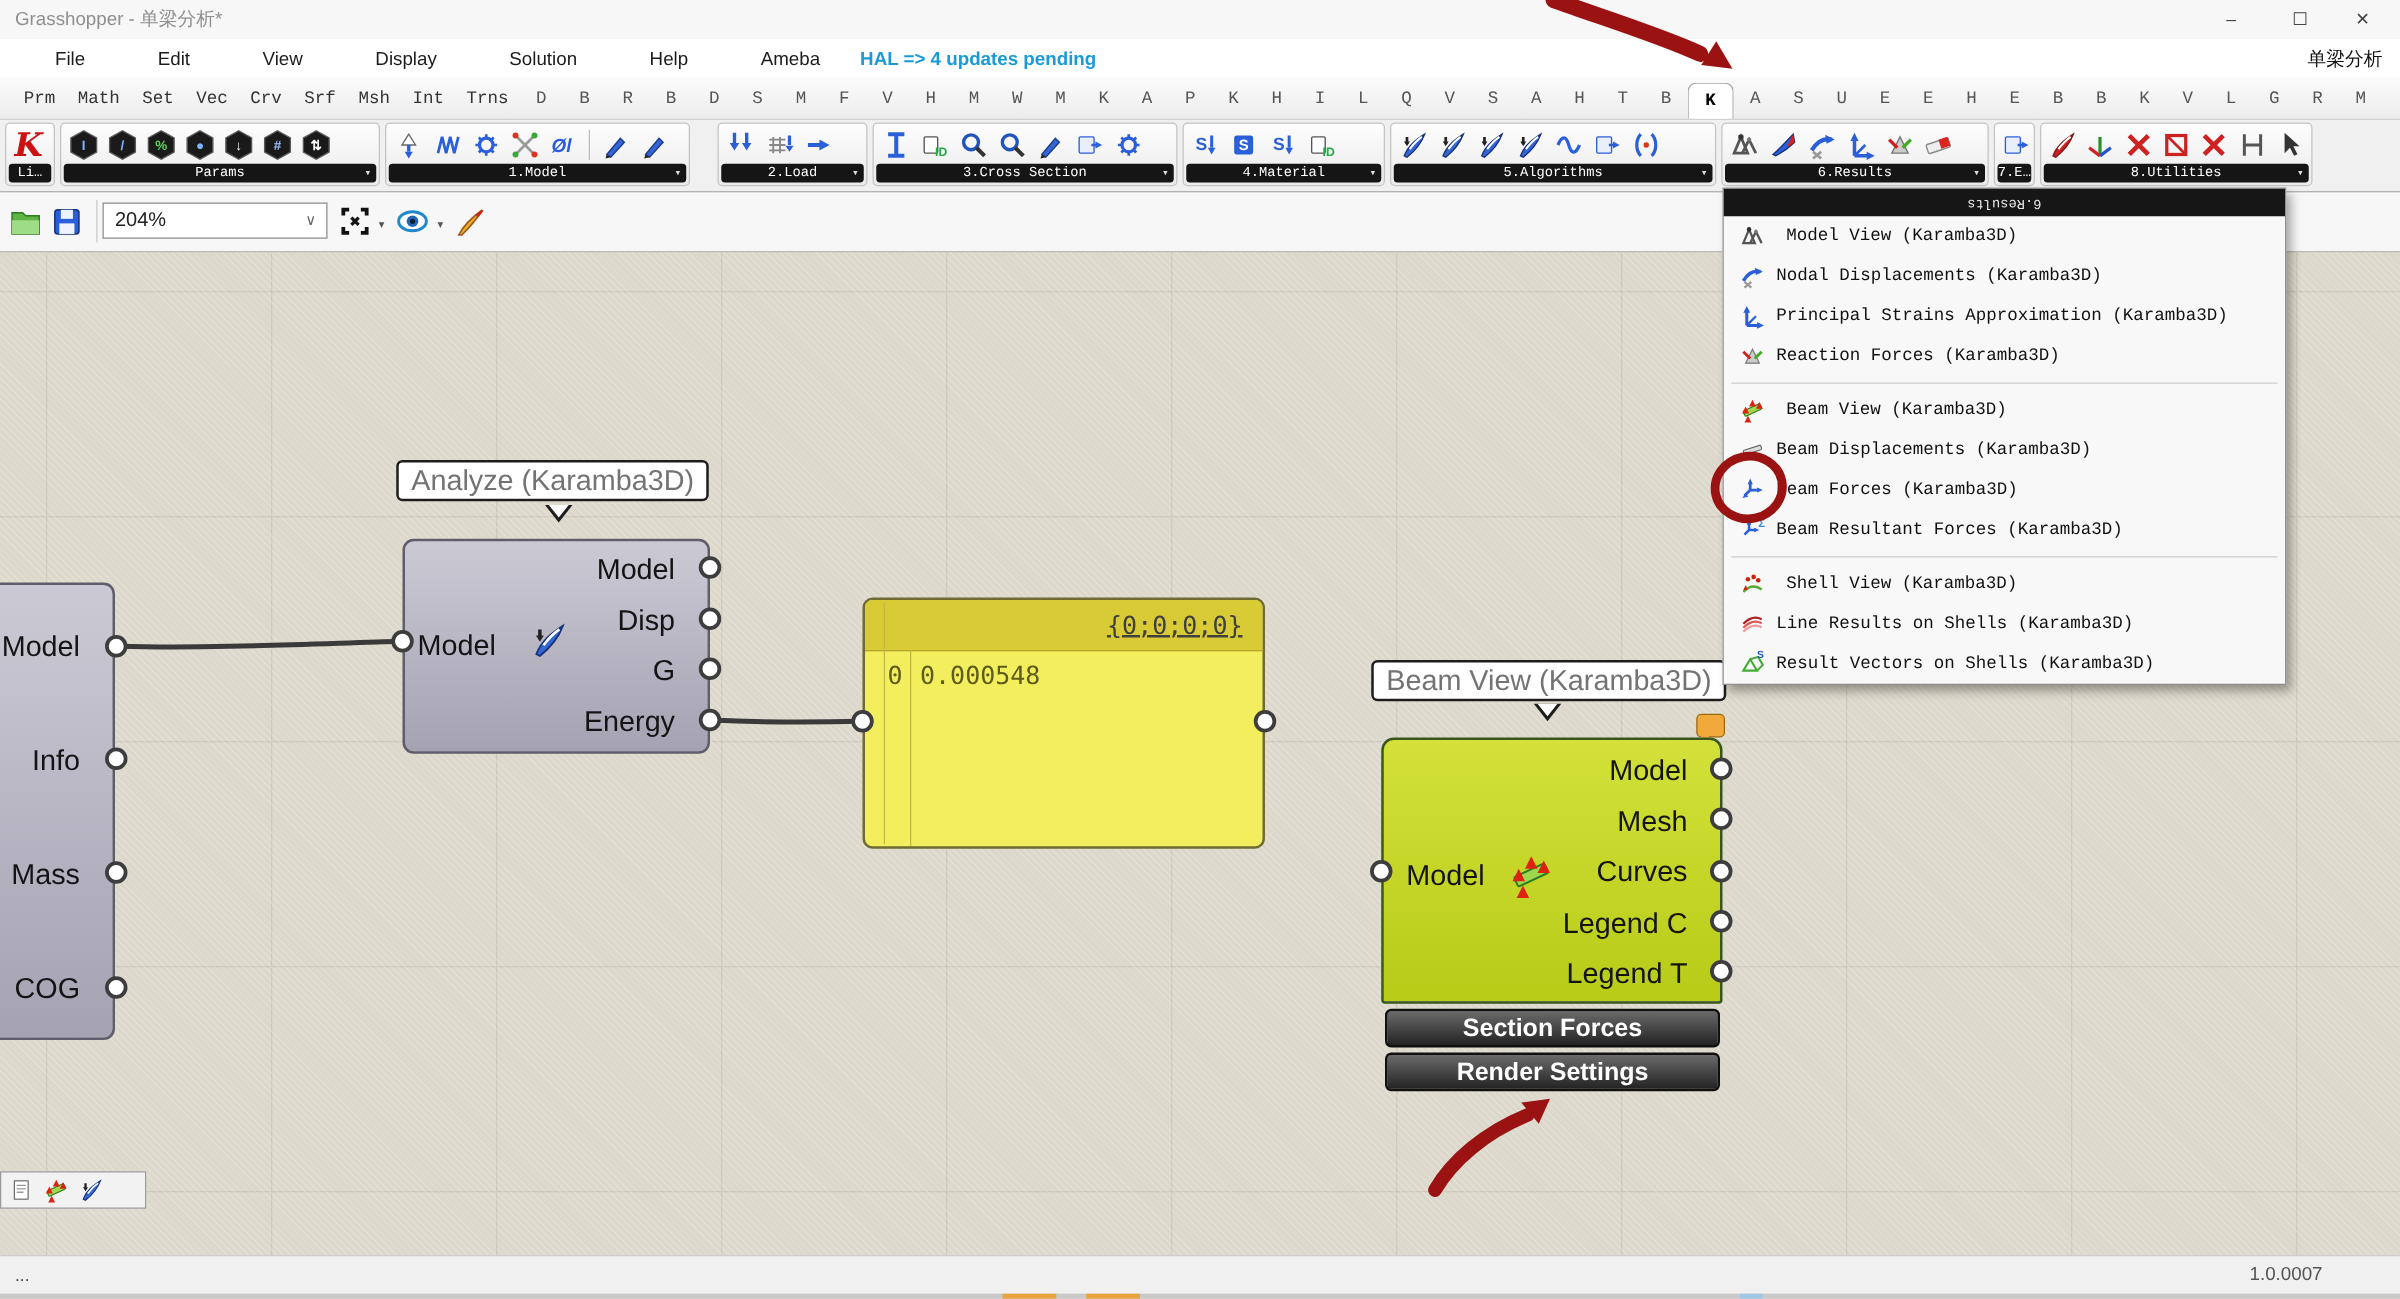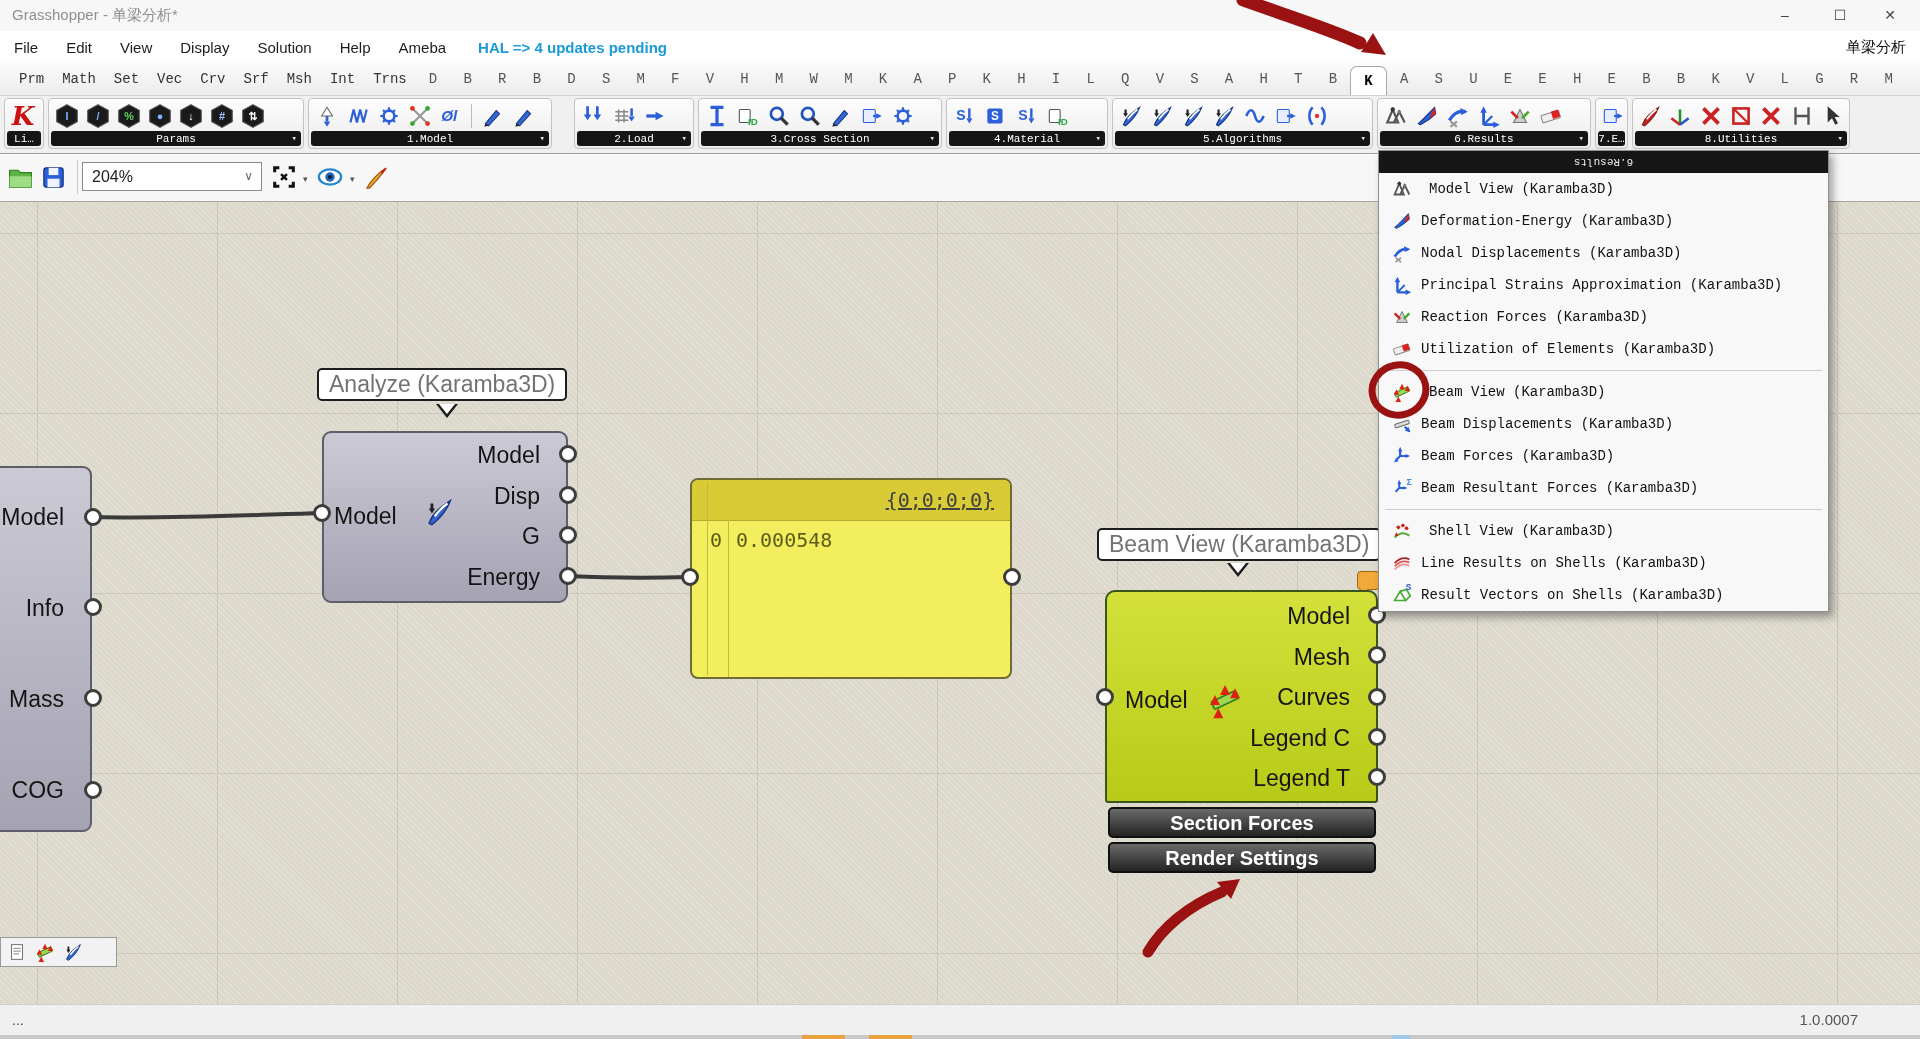--- a/index.html
+++ b/index.html
@@ -5,21 +5,21 @@
   html,body{margin:0;padding:0;}
   body{width:1920px;height:1039px;position:relative;overflow:hidden;
        font-family:"Liberation Sans",sans-serif;background:#dcd8cb;}
   
   #titlebar{position:absolute;left:0;top:0;width:1920px;height:31px;background:#f7f7f7;}
   #title-text{position:absolute;left:12px;top:6px;font-size:15px;color:#8f8f8f;}
   .win-btn{position:absolute;top:0;width:50px;height:30px;text-align:center;line-height:30px;
            font-size:14px;color:#444;}
   
   #menubar{position:absolute;left:0;top:31px;width:1920px;height:32px;background:#ffffff;display:flex;align-items:center;}
-  .menu-item{padding:0 14px;font-size:15px;color:#1c1c1c;}
+  .menu-item{padding:0 14px;font-size:15px;color:#1c1c1c;margin-left:30px;}
   #hal-note{padding:0 18px;font-size:15px;font-weight:bold;color:#1a9ad6;}
   #menubar-right{position:absolute;right:14px;top:7px;font-size:15px;color:#111;}
   
   #tabstrip{position:absolute;left:0;top:63px;width:1920px;height:33px;
             background:linear-gradient(#fbfbfb,#ececec);border-bottom:1px solid #d2d2d2;
             display:flex;align-items:stretch;padding:0 14px 0 10px;box-sizing:border-box;
             font-family:"Liberation Mono",monospace;}
   .tab-named{padding:0 9px;font-size:14px;color:#333;display:flex;align-items:center;}
   .tab-letter{flex:1 1 0;font-size:14px;color:#555;display:flex;align-items:center;justify-content:center;}
   .tab-letter.selected{background:#fff;border:1px solid #a8a8a8;border-bottom:none;
@@ -766,29 +766,20 @@
             <path d="M4 18 L9 6 L14 18 Z M10 18 L15 8 L20 18" fill="none" stroke="#555" stroke-width="2"></path>
             <circle cx="9" cy="6" r="2" fill="#333"></circle>
             <circle cx="15" cy="8" r="1.6" fill="#777"></circle>
           </svg>
         </span>
         <span class="menu-text" style="margin-left: 12px;">Model View (Karamba3D)</span>
       </div>
       <div class="menu-item-row">
         <span class="menu-icon">
           <svg width="22" height="22" viewBox="0 0 24 24">
-            <path d="M4 19 C9 15 14 9 19 4 L20 10 C16 14 10 18 6 20 Z" fill="#2b5fd9" stroke="#13337f"></path>
-            <path d="M19 4 L20 10 L14 14 Z" fill="#dd2211"></path>
-          </svg>
-        </span>
-        <span class="menu-text">Deformation-Energy (Karamba3D)</span>
-      </div>
-      <div class="menu-item-row">
-        <span class="menu-icon">
-          <svg width="22" height="22" viewBox="0 0 24 24">
             <path d="M4 16 Q10 6 19 8" stroke="#2b5fd9" stroke-width="3" fill="none"></path>
             <polygon points="21,8 14,4.5 15,11" fill="#2b5fd9"></polygon>
             <path d="M5 17 L11 22 M11 17 L5 22" stroke="#999" stroke-width="2"></path>
           </svg>
         </span>
         <span class="menu-text">Nodal Displacements (Karamba3D)</span>
       </div>
       <div class="menu-item-row">
         <span class="menu-icon">
           <svg width="22" height="22" viewBox="0 0 24 24">
@@ -802,29 +793,20 @@
       </div>
       <div class="menu-item-row">
         <span class="menu-icon">
           <svg width="22" height="22" viewBox="0 0 24 24">
             <polygon points="12,6 6,18 18,18" fill="#ccc" stroke="#777"></polygon>
             <path d="M4 8 L10 14" stroke="#cc2222" stroke-width="2.5"></path>
             <path d="M20 8 L14 14" stroke="#44aa22" stroke-width="2.5"></path>
           </svg>
         </span>
         <span class="menu-text">Reaction Forces (Karamba3D)</span>
-      </div>
-      <div class="menu-item-row">
-        <span class="menu-icon">
-          <svg width="22" height="22" viewBox="0 0 24 24">
-            <rect x="3" y="9" width="17" height="7" rx="1" transform="rotate(-18 12 12)" fill="#eee" stroke="#888"></rect>
-            <rect x="13" y="8.2" width="7" height="7" transform="rotate(-18 12 12)" fill="#dd2222"></rect>
-          </svg>
-        </span>
-        <span class="menu-text">Utilization of Elements (Karamba3D)</span>
       </div>
       <div class="menu-sep">
         <div></div>
       </div>
       <div class="menu-item-row">
         <span class="menu-icon">
           <svg width="22" height="22" viewBox="0 0 24 24">
             <rect x="4" y="9.5" width="16" height="5" rx="1" transform="rotate(-25 12 12)" fill="#9fd84f" stroke="#2e7d1e"></rect>
             <polygon points="6,9 3,15 9,15" fill="#dd2211"></polygon>
             <polygon points="12,3 9,9 15,9" fill="#dd2211"></polygon>

